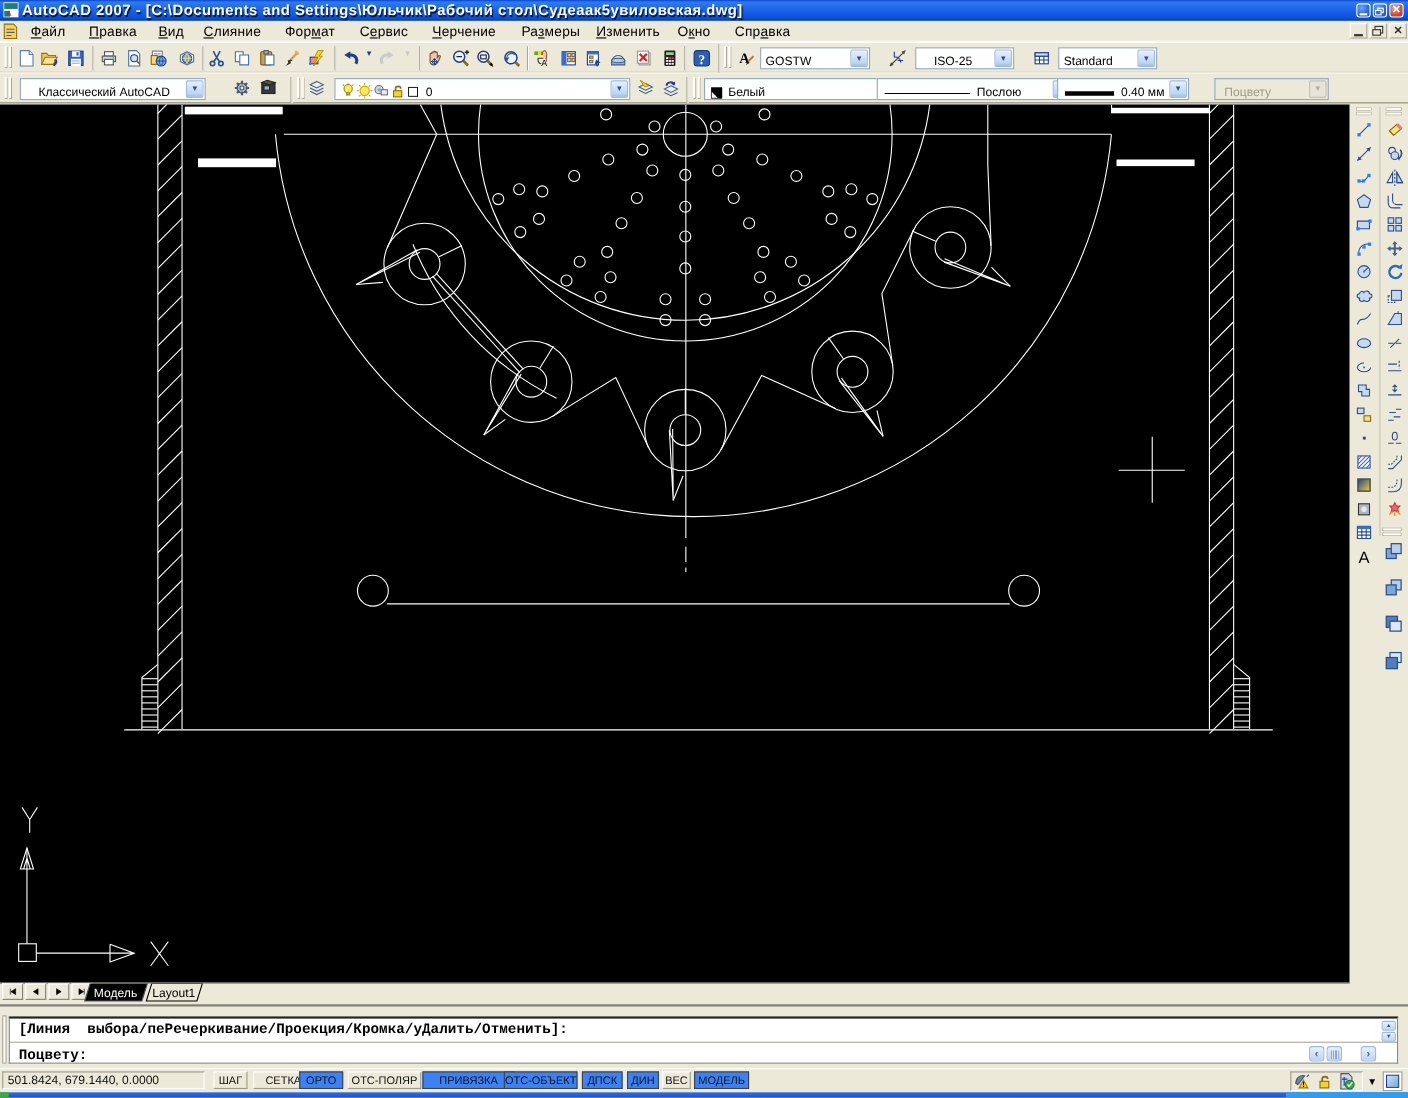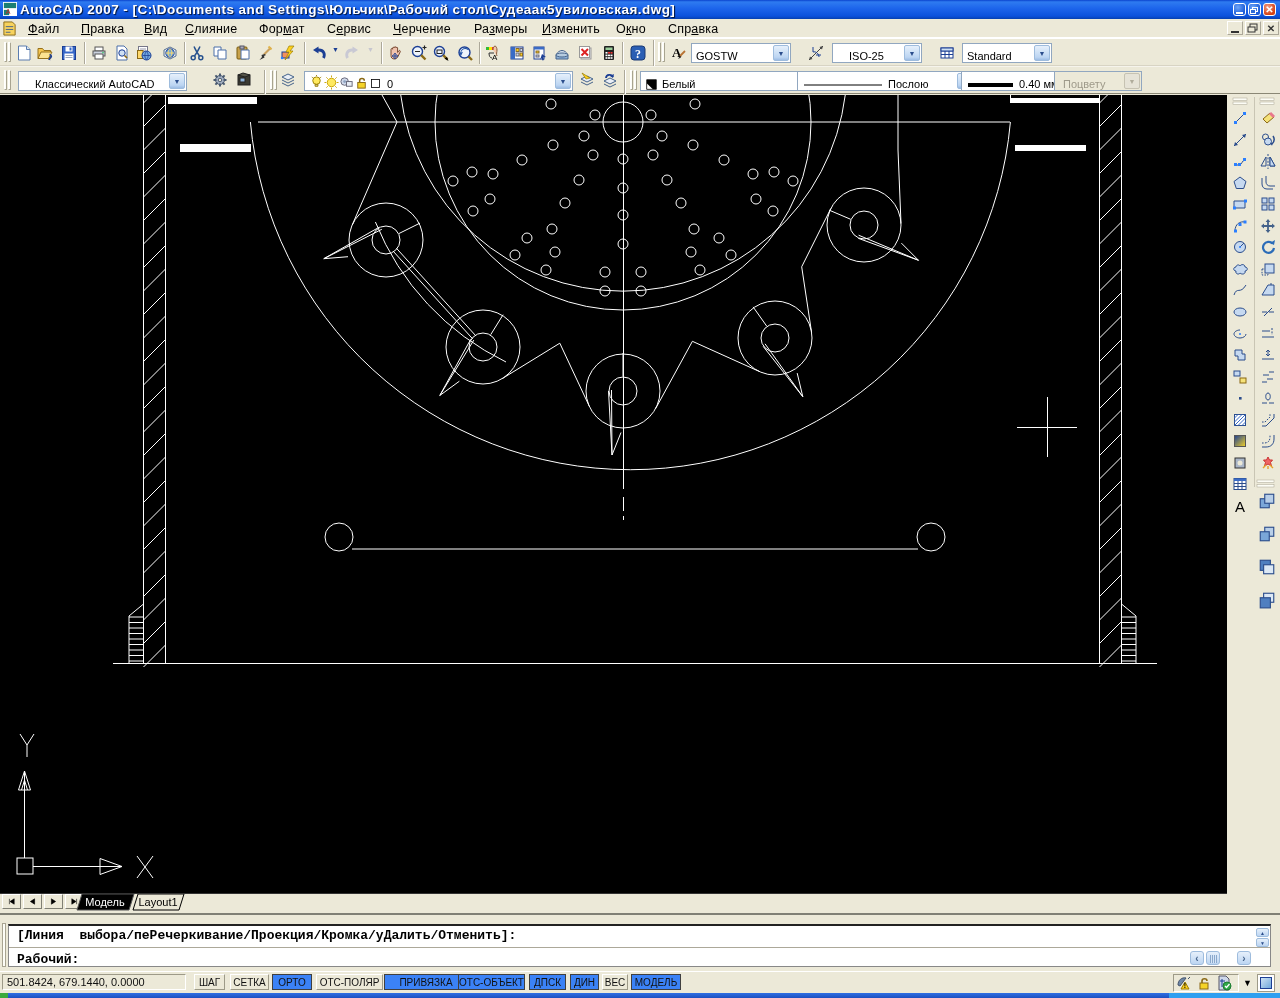--- a/index.html
+++ b/index.html
@@ -350,21 +350,21 @@
     <span style="margin-left:6px">Послою</span>
     <div class="cbtn"><span class="carr">▼</span></div>
   </div>
 <div class="combo" style="left:961px;top:71px;width:120px">
     <svg width="45" height="10" viewBox="0 0 45 10" style="margin-left:6px;flex:none">
       <path d="M0 5h45" stroke="#000" stroke-width="4"></path>
     </svg>
     <span style="margin-left:6px">0.40 мм</span>
     <div class="cbtn"><span class="carr">▼</span></div>
   </div>
-<div class="combo dis" style="left:1054px;top:71px;width:88px">
+<div class="combo dis" style="left:1104px;top:71px;width:104px">
     <span style="margin-left:8px">Поцвету</span>
     <div class="cbtn disb"><span class="carr">▼</span></div>
   </div>
 <svg width="1227" height="798" viewBox="0 95 1227 798" style="position:absolute;left:0;top:95px;background:#000">
     <line x1="143.5" y1="95" x2="143.5" y2="663" stroke="#fff" fill="none" stroke-width="1"></line>
 <line x1="165.5" y1="95" x2="165.5" y2="663" stroke="#fff" fill="none" stroke-width="1"></line>
 <line x1="143.5" y1="103" x2="165.5" y2="81" stroke="#fff" fill="none" stroke-width="1"></line>
 <line x1="143.5" y1="126.5" x2="165.5" y2="104.5" stroke="#fff" fill="none" stroke-width="1"></line>
 <line x1="143.5" y1="150" x2="165.5" y2="128" stroke="#fff" fill="none" stroke-width="1"></line>
 <line x1="143.5" y1="173.5" x2="165.5" y2="151.5" stroke="#fff" fill="none" stroke-width="1"></line>
@@ -746,32 +746,32 @@
     <path d="M6 0h52l-5 16H1z" fill="#000" stroke="#555"></path>
     <text x="29" y="12" text-anchor="middle" font-size="11" fill="#fff" font-family="Liberation Sans">Модель</text>
     <path d="M62 0h46l-5 16H57z" fill="#ece9d8" stroke="#000"></path>
     <text x="82" y="12" text-anchor="middle" font-size="11" fill="#000" font-family="Liberation Sans">Layout1</text>
   </svg>
 <div id="cmdw"></div>
 <div style="position:absolute;left:2px;top:923px;width:4px;height:44px;background:#fdfdf6;border:1px solid #a8a491"></div>
 <div id="cmdbox"></div>
 <div id="cmdtext">[Линия  выбора/пеРечеркивание/Проекция/Кромка/уДалить/Отменить]:</div>
 <div style="position:absolute;left:9px;top:947px;width:1261px;height:1px;background:#aca899"></div>
-<div id="cmdline2">Рабочий:</div>
+<div id="cmdline2">Поцвету:</div>
 <div class="scb" style="right:11px;top:928px">▲</div>
 <div class="scb" style="right:11px;top:938px">▼</div>
 <div class="arrb" style="left:1190px;top:951px">‹</div>
 <div class="arrb" style="left:1206px;top:951px">
     <div style="margin:3px auto 0;width:7px;height:8px;background:repeating-linear-gradient(90deg,#8aa8cc 0,#8aa8cc 1px,#d7e6f7 1px,#d7e6f7 2px)"></div>
   </div>
 <div class="arrb" style="left:1237px;top:951px">›</div>
 <div id="status"></div>
 <div id="coords">501.8424, 679.1440, 0.0000</div>
 <div class="sbtn" style="left:194px;width:31px">ШАГ</div>
-<div class="sbtn" style="left:230px;width:39px">СЕТКА</div>
+<div class="sbtn" style="left:230px;width:55px">СЕТКА</div>
 <div class="sbtn on" style="left:272px;width:40px">ОРТО</div>
 <div class="sbtn" style="left:316px;width:67px">ОТС-ПОЛЯР</div>
 <div class="sbtn on" style="left:384px;width:84px">ПРИВЯЗКА</div>
 <div class="sbtn on" style="left:458px;width:67px">ОТС-ОБЪЕКТ</div>
 <div class="sbtn on" style="left:529px;width:37px">ДПСК</div>
 <div class="sbtn on" style="left:570px;width:29px">ДИН</div>
 <div class="sbtn" style="left:602px;width:26px">ВЕС</div>
 <div class="sbtn on" style="left:631px;width:50px">МОДЕЛЬ</div>
 <div style="position:absolute;left:1173px;top:974px;width:66px;height:18px;border:1px solid #fff;border-left-color:#9d9a88;border-top-color:#9d9a88"></div>
 <svg width="16" height="16" viewBox="0 0 16 16" style="position:absolute;left:1176px;top:975px">

